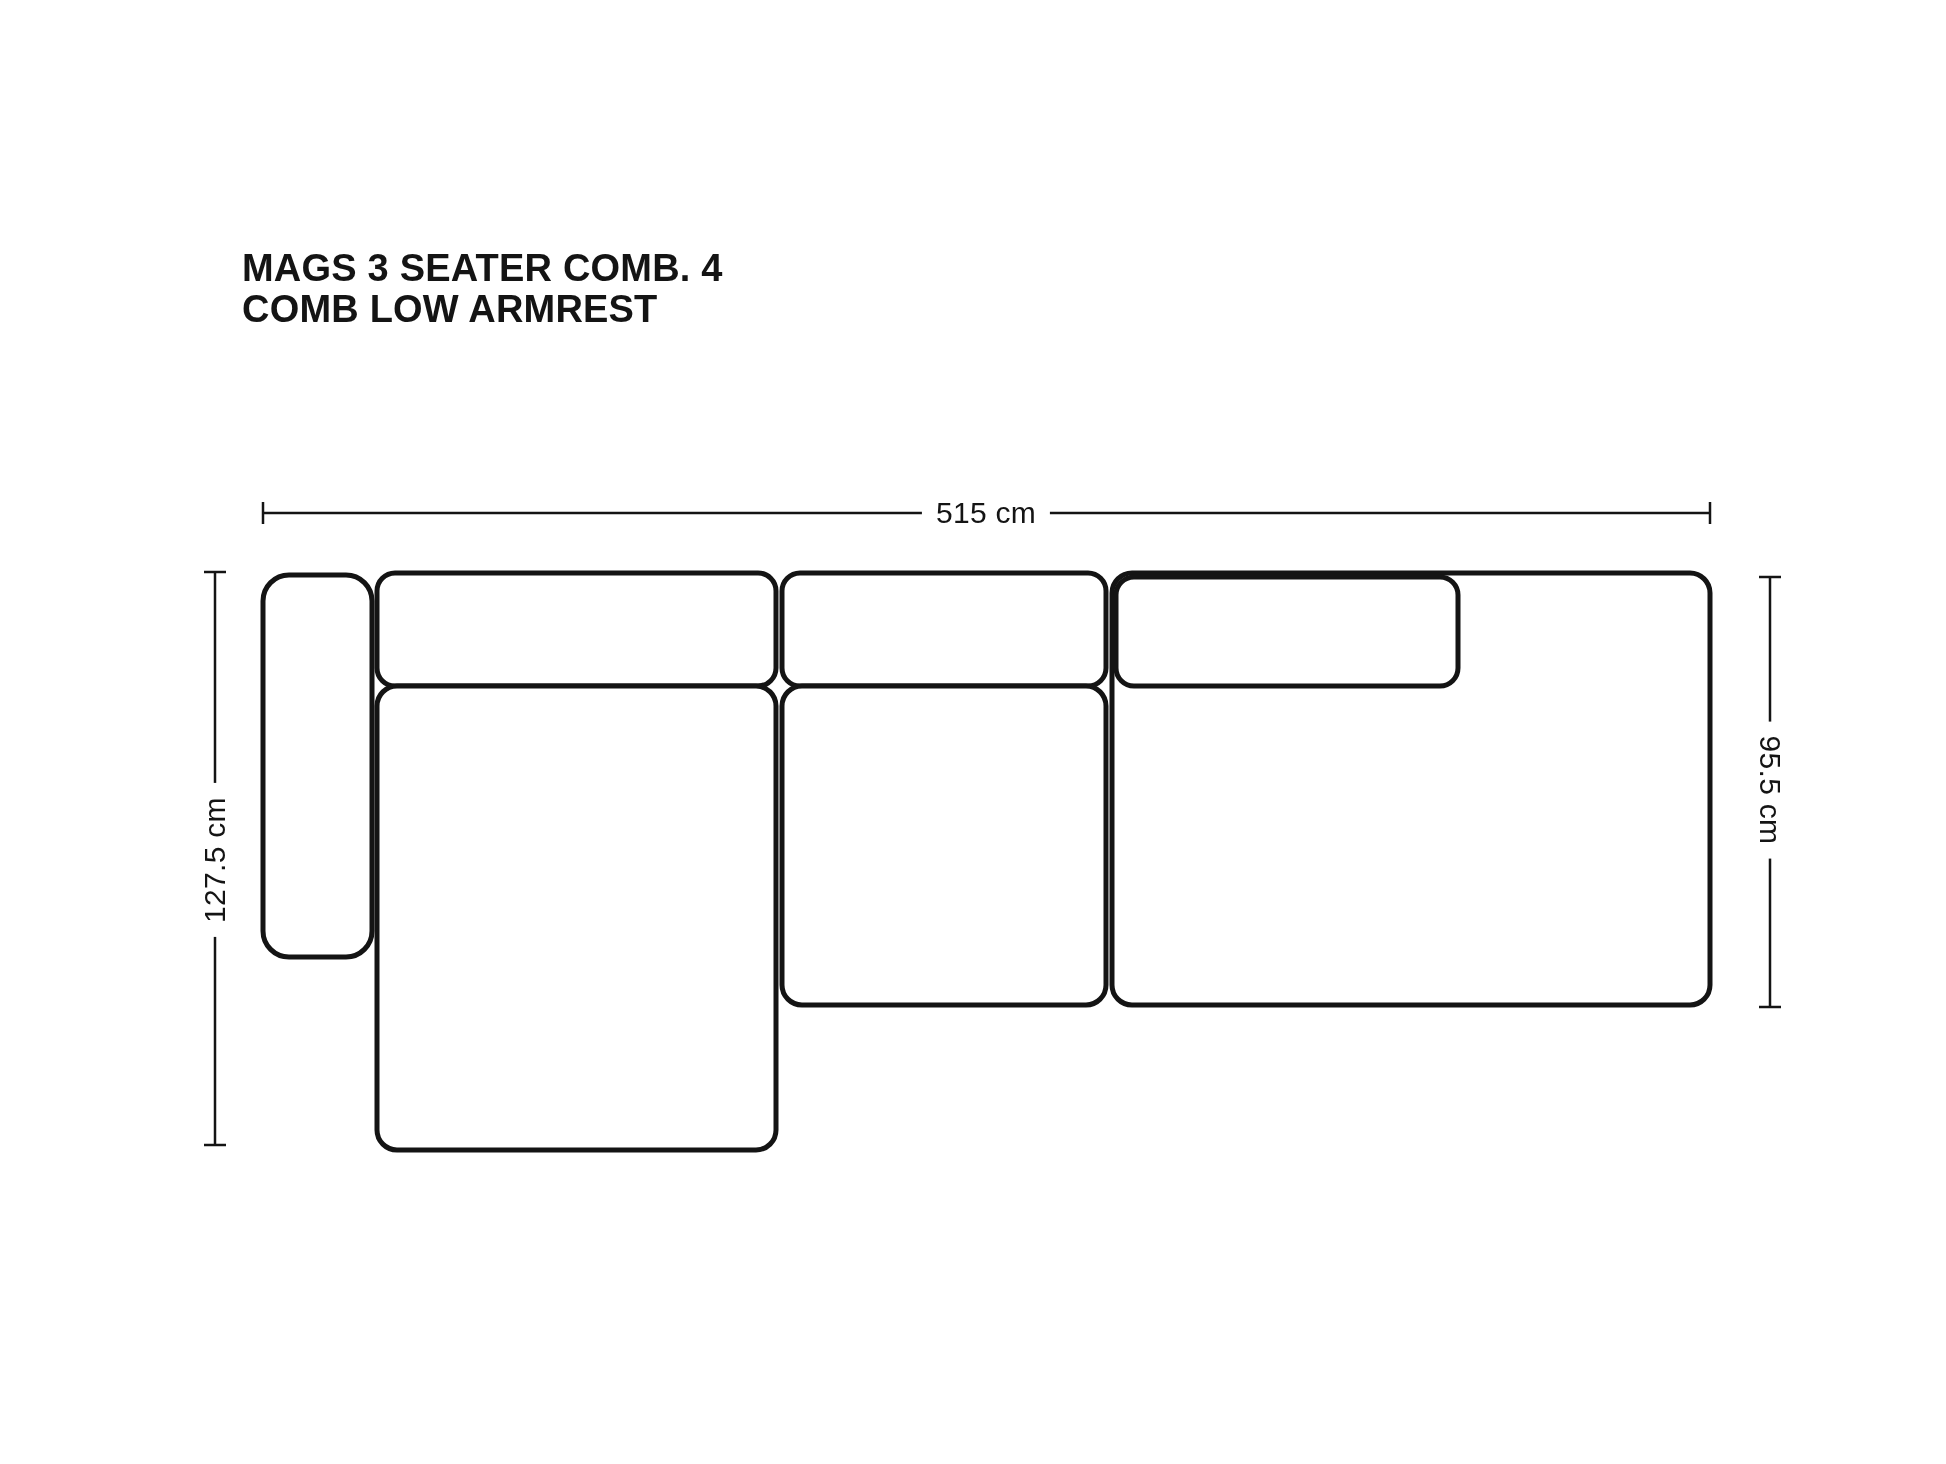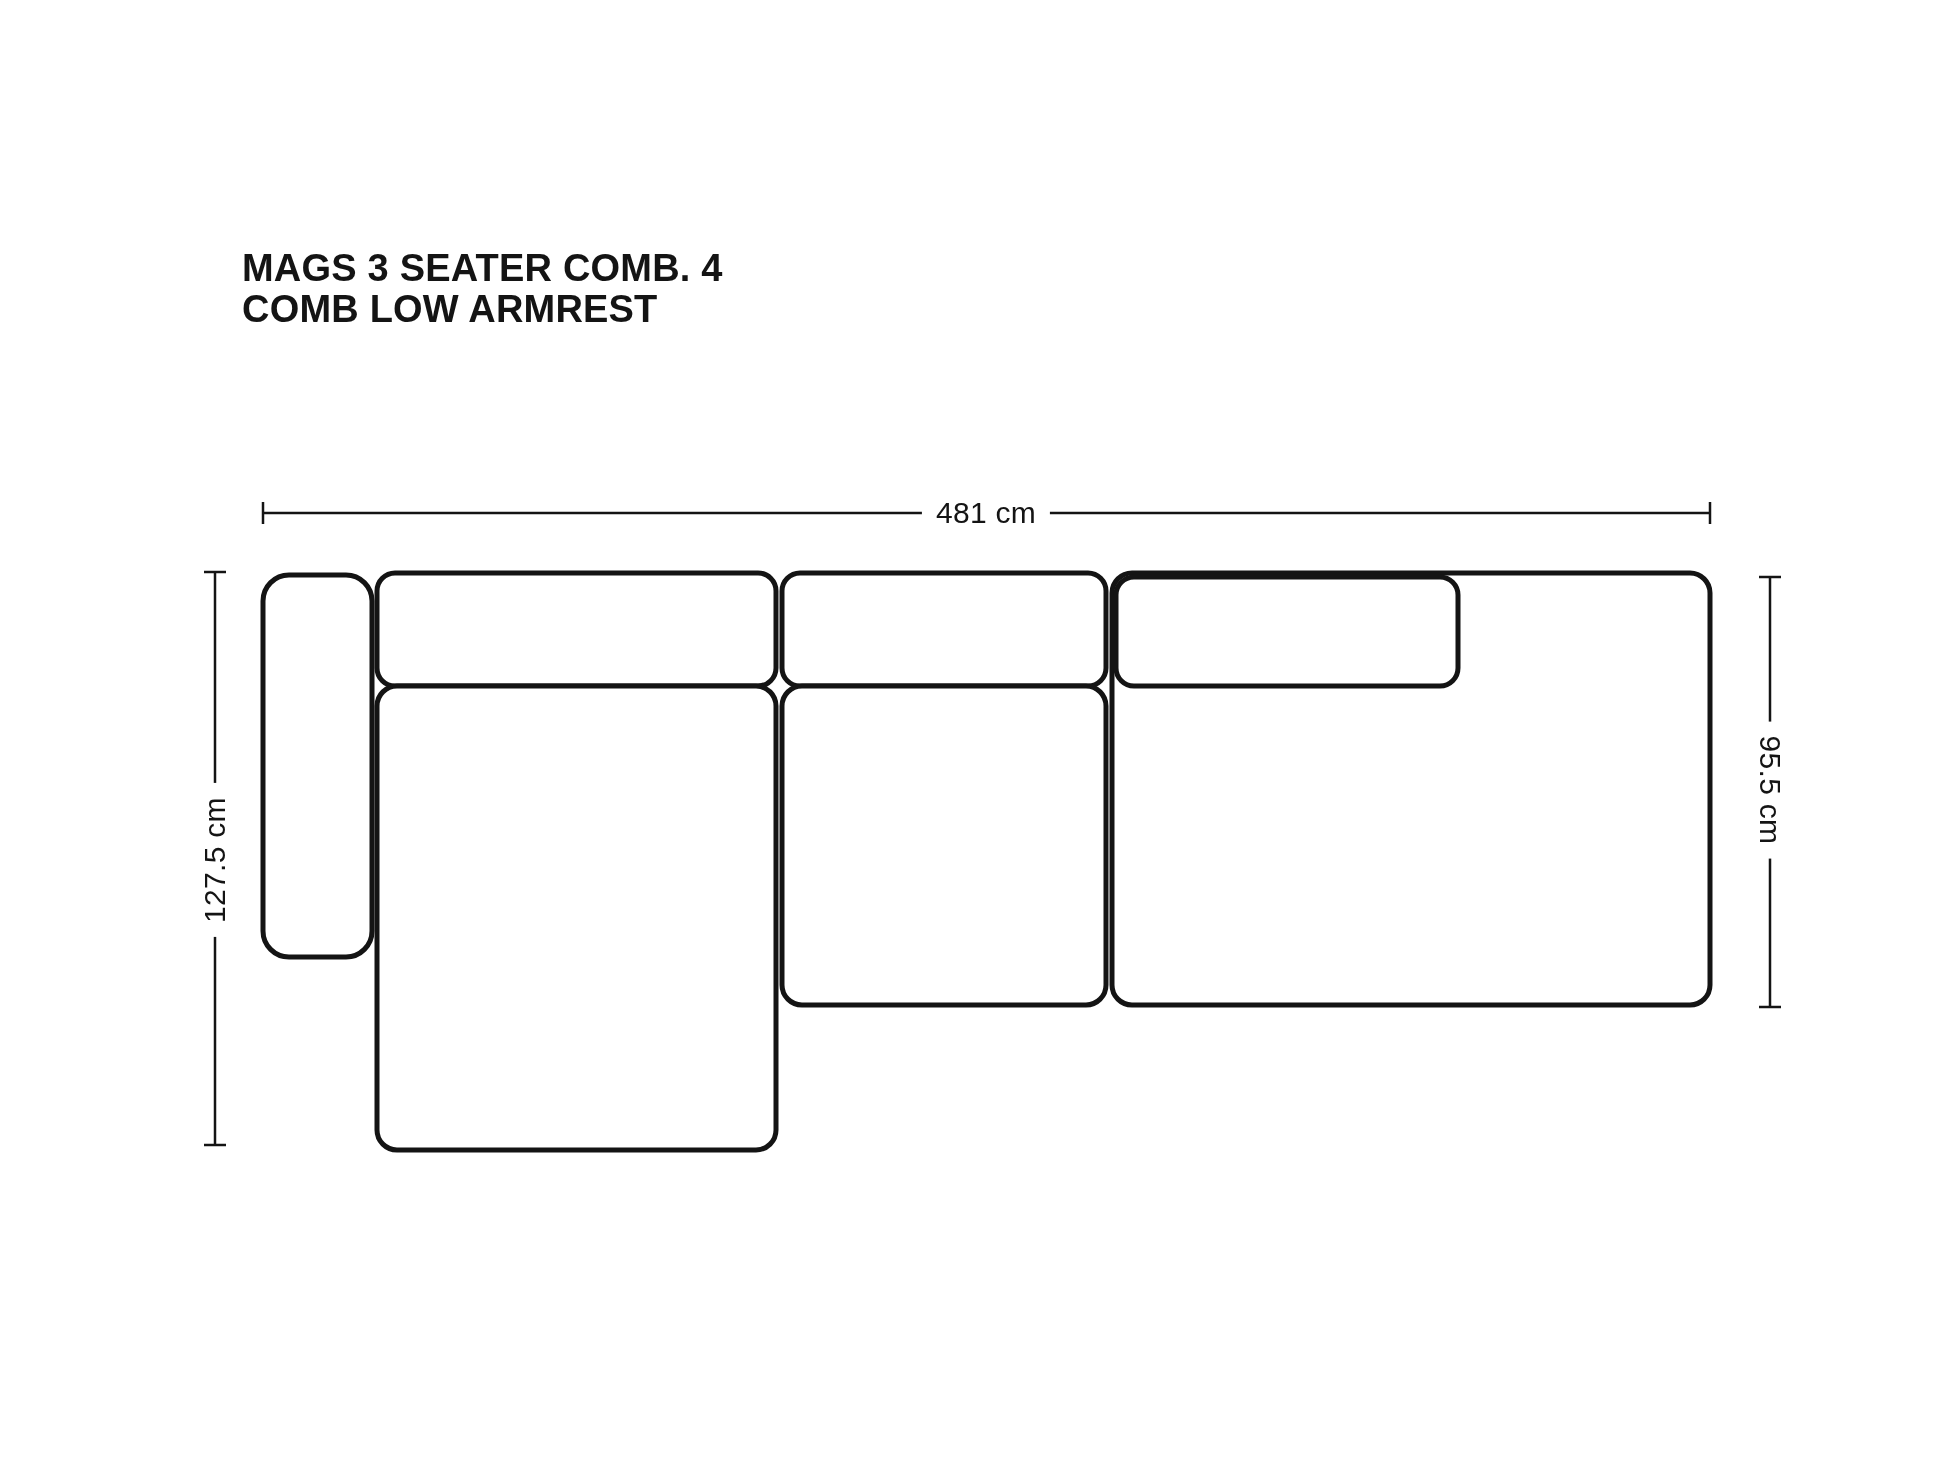--- a/index.html
+++ b/index.html
@@ -94,19 +94,19 @@
       </g>
 
       <g>
         <line x1="1770" y1="577" x2="1770" y2="1007"></line>
         <line x1="1759" y1="577" x2="1781" y2="577"></line>
         <line x1="1759" y1="1007" x2="1781" y2="1007"></line>
       </g>
     </g>
   </svg>
 
-  <div class="dim-label horizontal" style="left: 986px; top: 513px;">481 cm</div>
+  <div class="dim-label horizontal" style="left: 986px; top: 513px;">515 cm</div>
 
   <div class="dim-label rot-ccw" style="left: 215px; top: 860px;">127.5 cm</div>
 
   <div class="dim-label rot-cw" style="left: 1770px; top: 790px;">95.5 cm</div>
 
 </div>
 
 </body></html>

